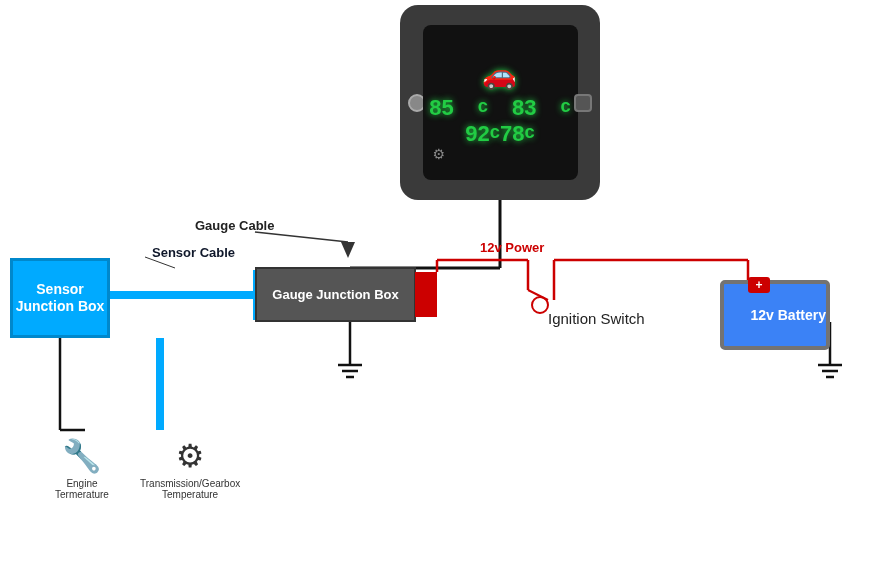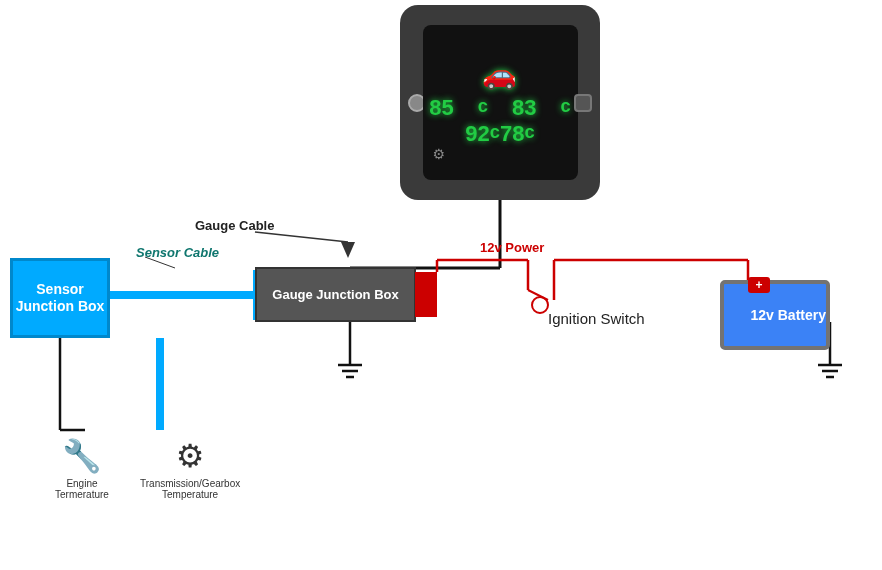--- a/index.html
+++ b/index.html
@@ -202,25 +202,24 @@
       position: absolute;
       top: 218px;
       left: 195px;
       font-size: 13px;
       font-weight: bold;
       color: #222;
     }
     .label-sensor-cable {
       position: absolute;
       top: 245px;
-      left: 136px;
+      left: 152px;
       font-size: 13px;
       font-weight: bold;
-      color: #0f766e;
-      font-style: italic;
+      color: #0f172a;
     }
     .label-12v-power {
       position: absolute;
       top: 240px;
       left: 480px;
       font-size: 13px;
       font-weight: bold;
       color: #cc0000;
     }
     .label-ignition {

